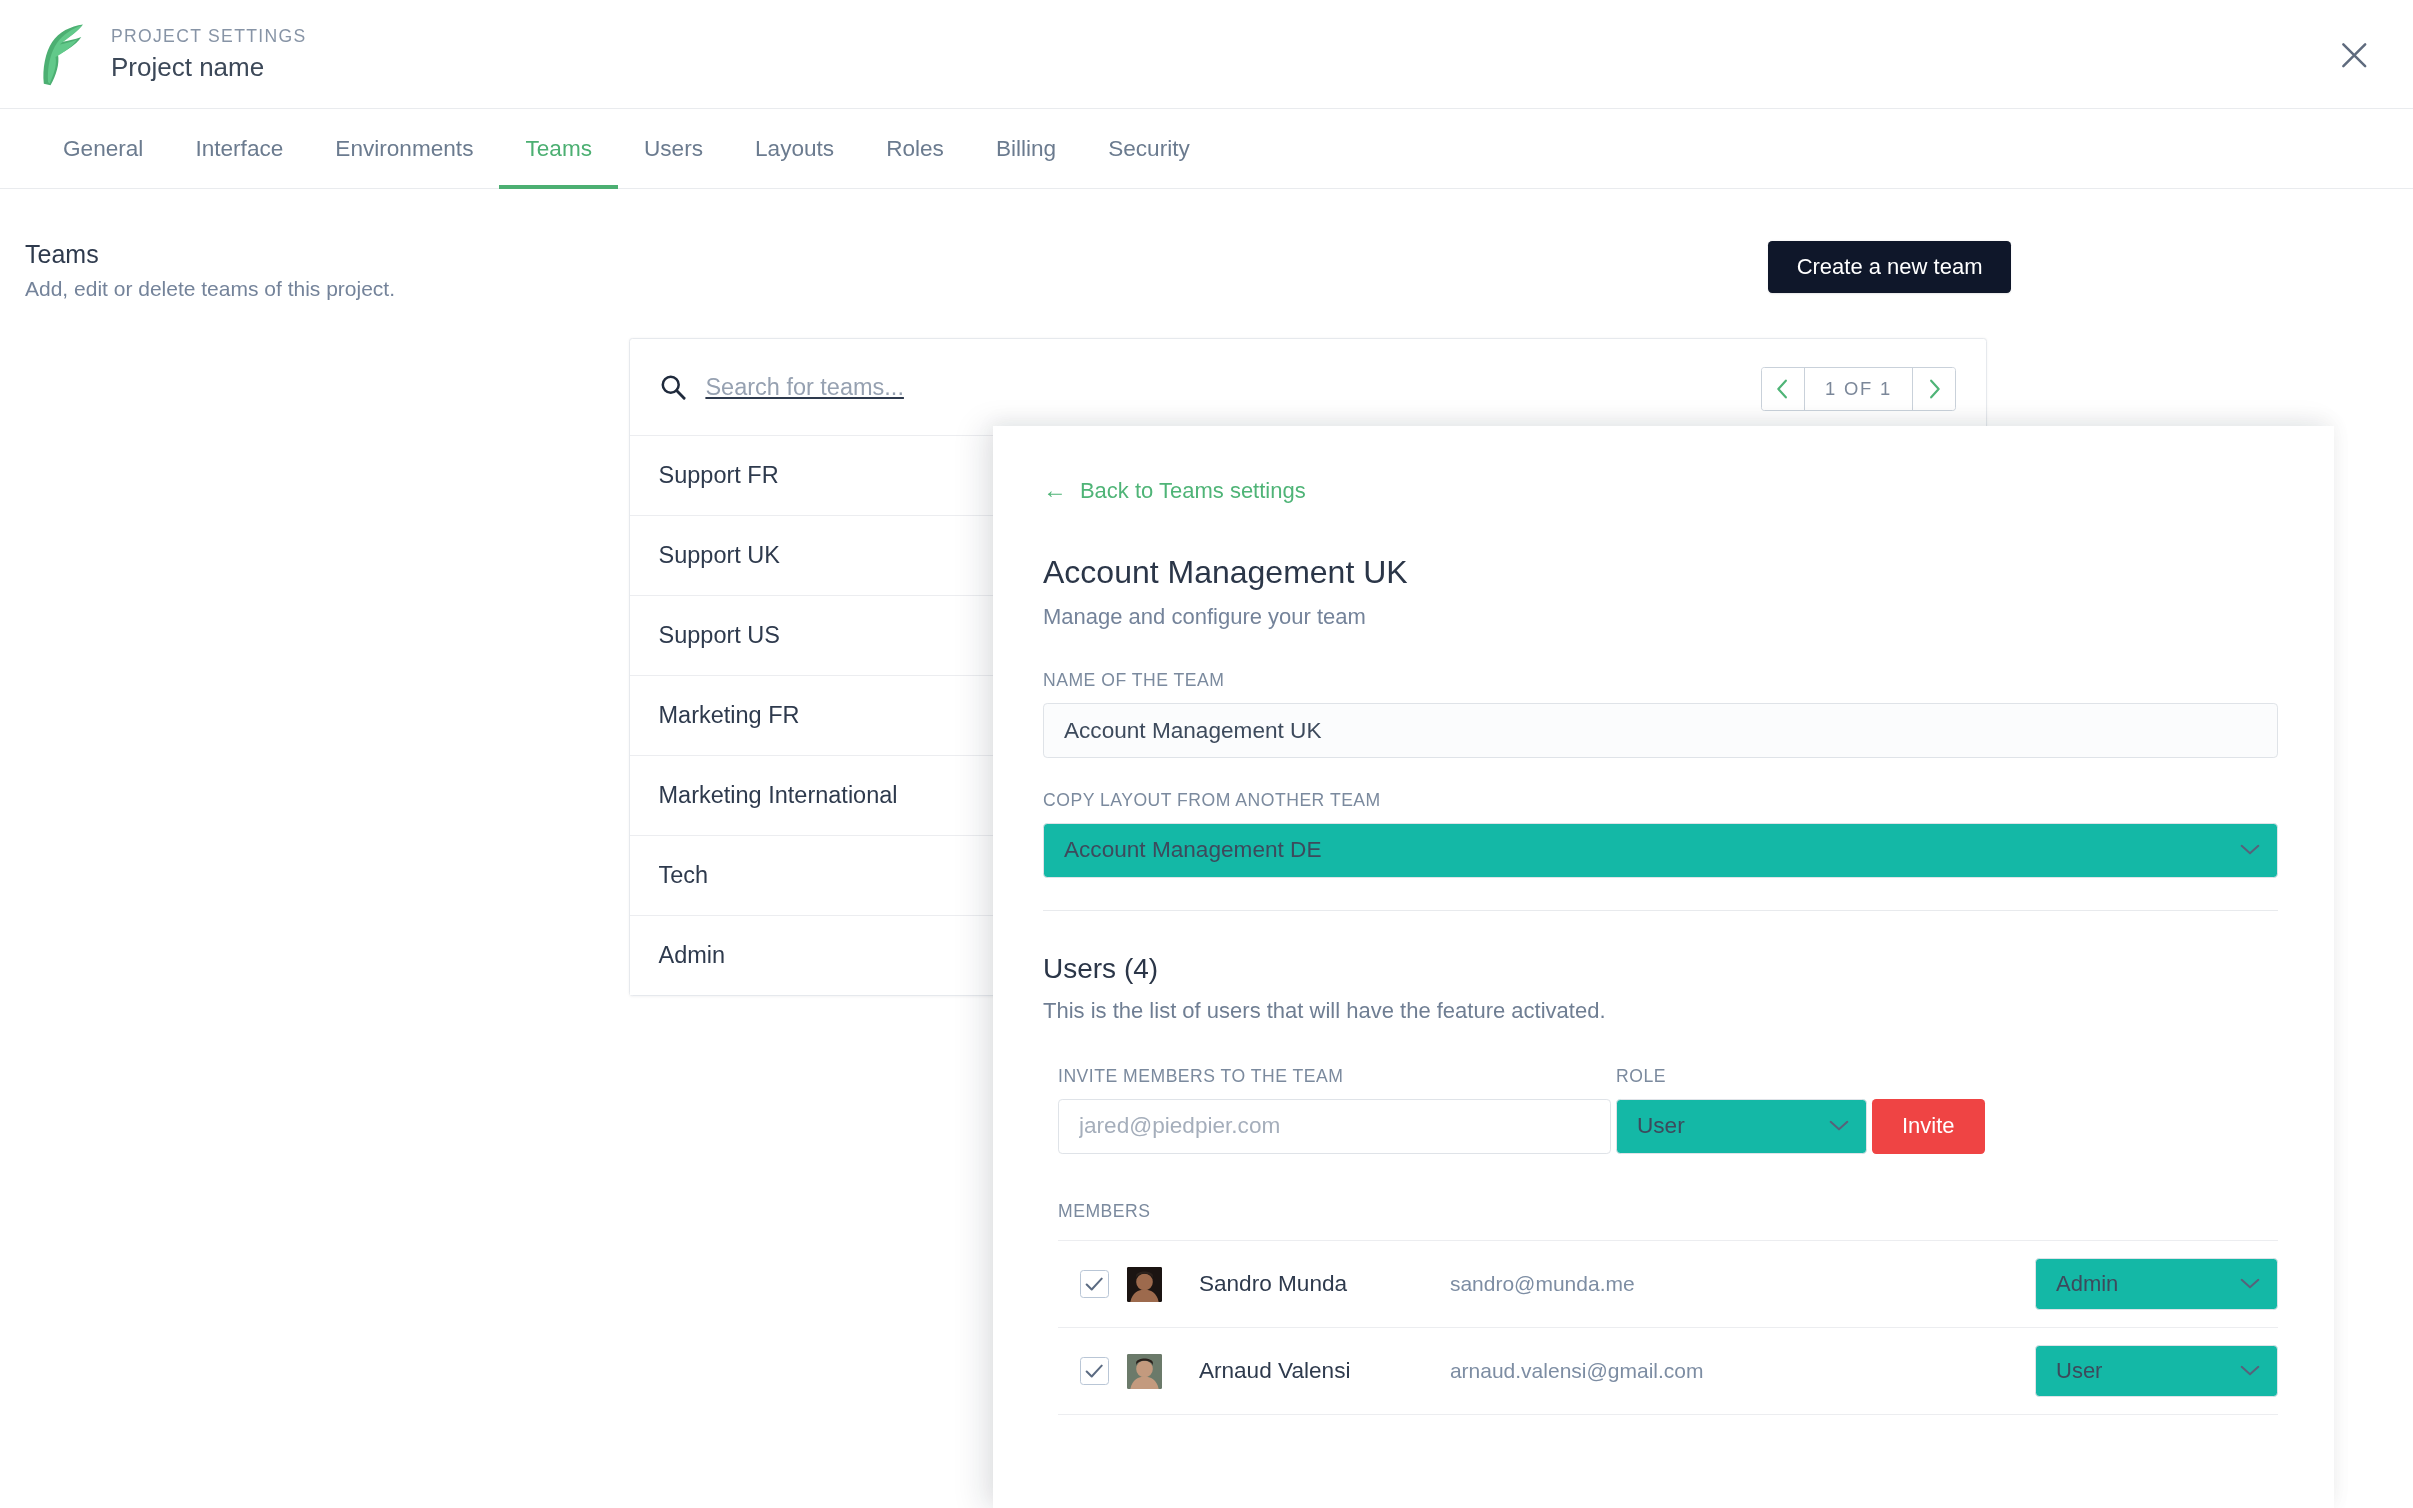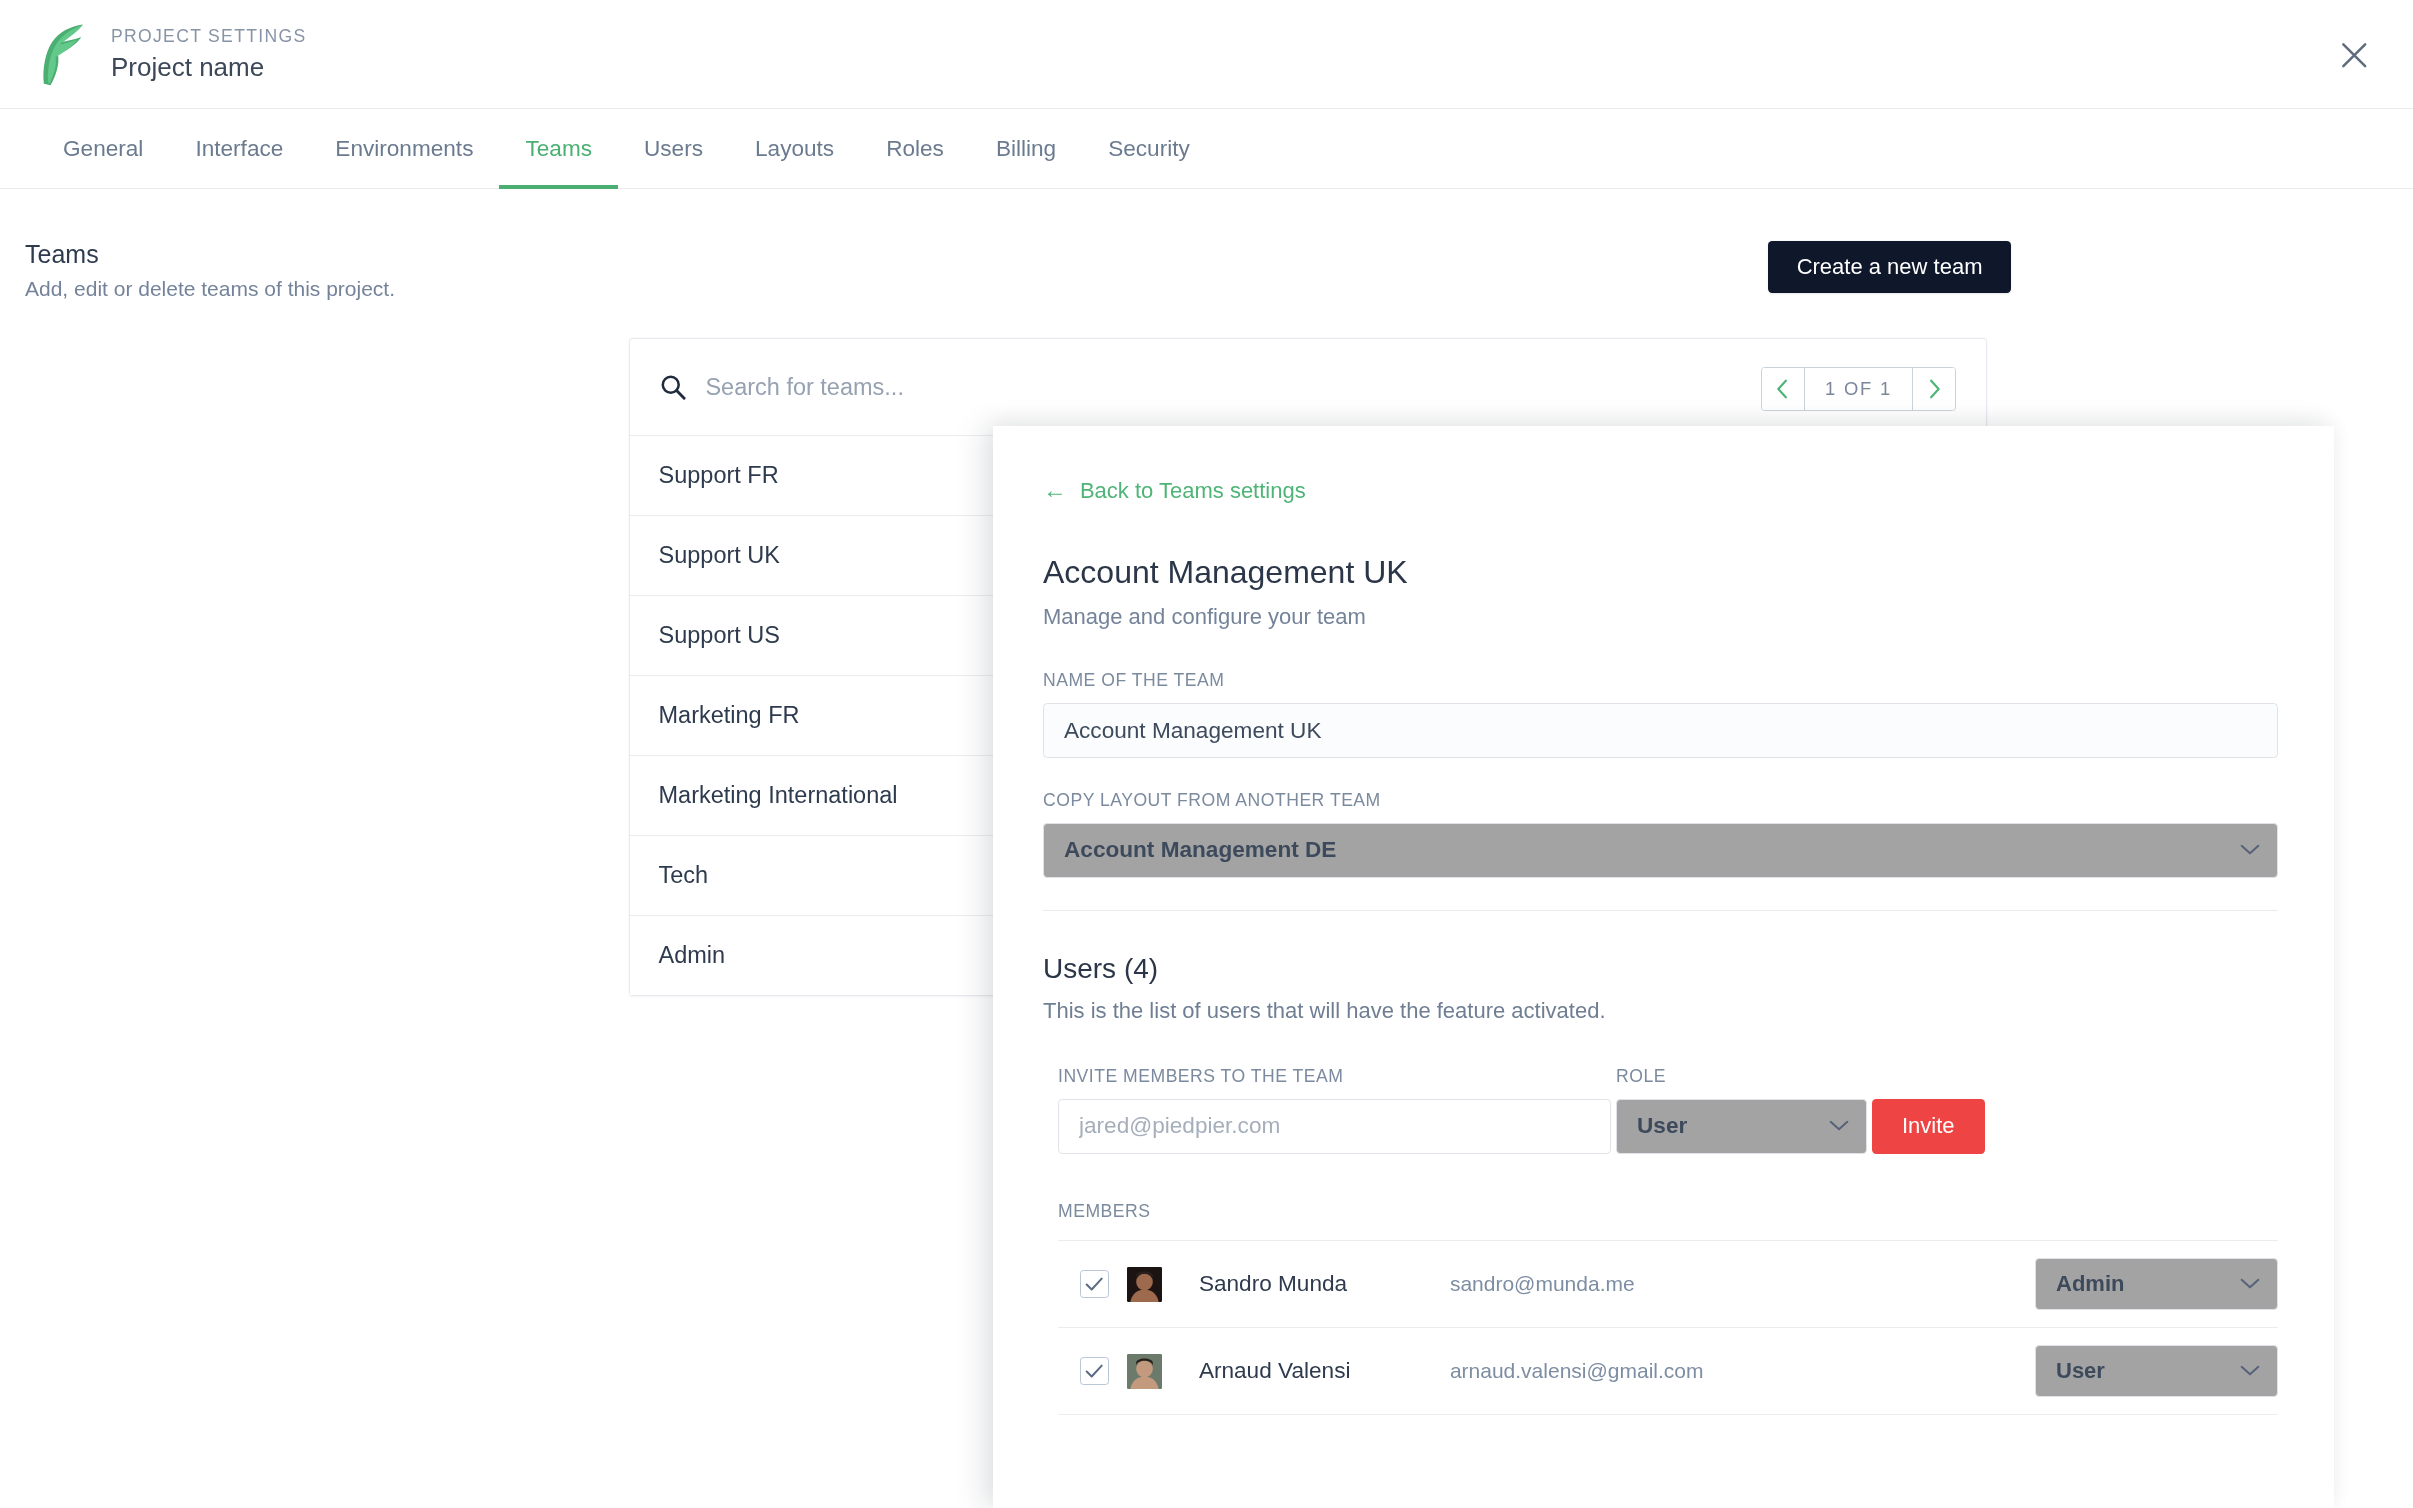--- a/index.html
+++ b/index.html
@@ -148,20 +148,21 @@
   }
   .search-icon { width: 28.5px; height: 28.5px; margin-right: 18.4px; flex: 0 0 auto; }
   .search-input {
     border: none;
     outline: none;
     font-size: 23.5px;
     color: #2e3a4d;
     font-family: "Liberation Sans", sans-serif;
     background: transparent;
     width: 670px;
+    text-decoration: underline;
   }
   .search-input::placeholder { color: #96a1b1; }
 
   .pager {
     position: absolute;
     right: 30px; top: 28px;
     display: flex;
     height: 44px;
     border: 0.8px solid #c9d1da;
     border-radius: 3.4px;
@@ -255,28 +256,27 @@
   }
   .text-input::placeholder { color: #a5aebb; }
   .field-block { margin-bottom: 32px; }
 
   .select-wrap { position: relative; width: 1235px; }
   .select-box {
     width: 1235px;
     height: 55px;
     border: 0.8px solid #dfe3e8;
     border-radius: 4.2px;
-    background: #a3a3a3;
+    background: #14b8a6;
     padding: 0 20px;
     font-size: 22.6px;
     color: #3d4a5c;
     display: flex;
     align-items: center;
     cursor: pointer;
-    font-weight: bold;
   }
   .chev {
     position: absolute;
     right: 18.4px; top: 50%;
     transform: translateY(-50%);
     pointer-events: none;
   }
 
   .divider {
     width: 1235px;

